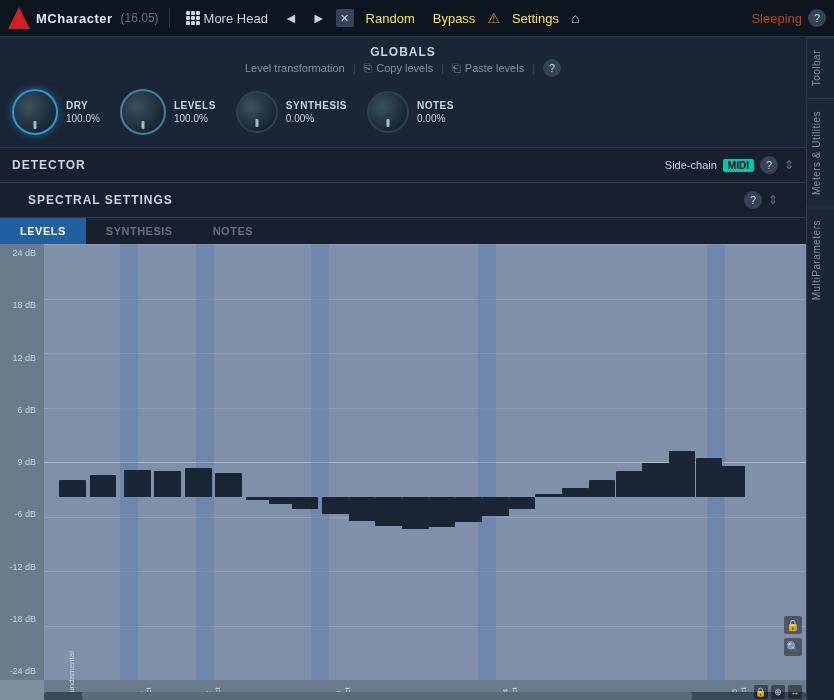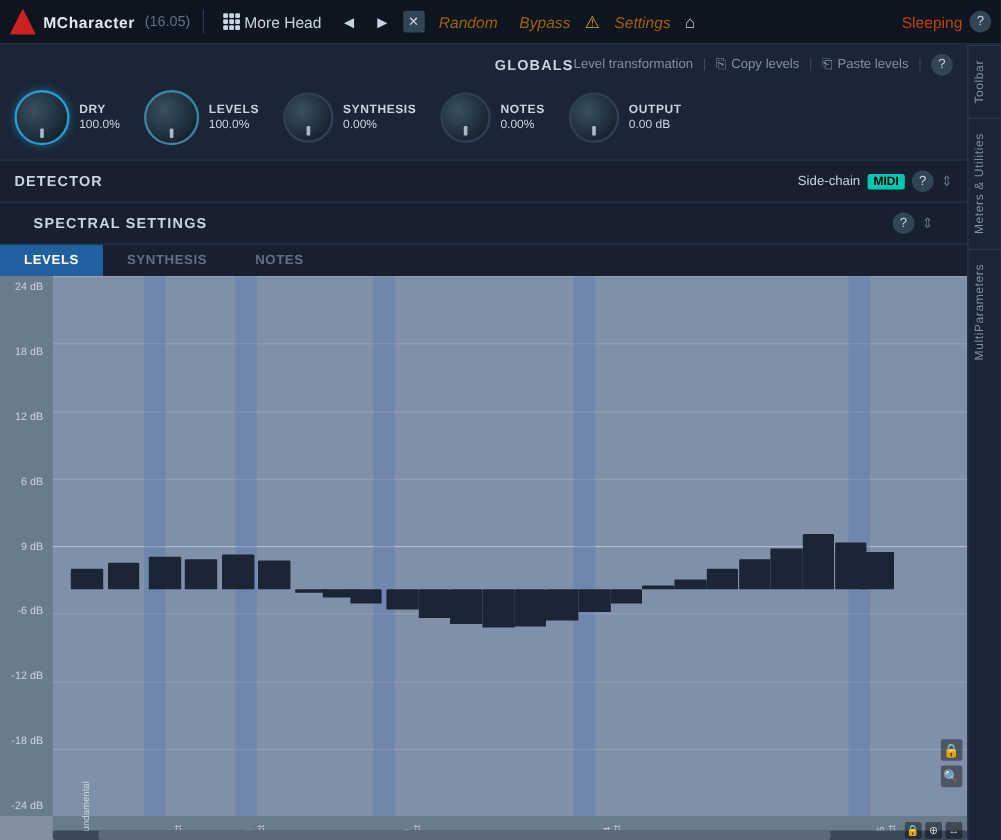--- a/index.html
+++ b/index.html
@@ -82,26 +82,25 @@
       border: none;
       color: #c8d4e0;
       font-size: 11px;
       cursor: pointer;
       display: flex; align-items: center; justify-content: center;
       border-radius: 2px;
     }
     .top-btn {
       background: none;
       border: none;
-      color: #a16207;
+      color: #fde047;
       font-size: 13px;
       cursor: pointer;
       padding: 2px 6px;
       white-space: nowrap;
-      font-style: italic;
     }
     .sleeping-btn {
       color: #c2410c;
       font-size: 13px;
       background: none;
       border: none;
       cursor: pointer;
       margin-left: auto;
     }
     .help-btn {
@@ -133,20 +132,21 @@
     .globals-section {
       background: #1a2535;
       padding: 8px 12px;
       border-bottom: 1px solid #2a3a50;
     }
     .section-header {
       display: flex;
       align-items: center;
       justify-content: flex-end;
       margin-bottom: 8px;
+      flex-direction: column;
     }
     .section-title {
       color: #c8d4e0;
       font-size: 12px;
       font-weight: bold;
       letter-spacing: 1px;
     }
     .globals-controls {
       display: flex;
       gap: 4px;
@@ -493,29 +493,20 @@
       <span class="knob-value">0.00%</span>
     </div>
   </div>
           <div class="knob-group">
     <div class="knob" style="width:42px;height:42px;background:radial-gradient(circle at 35% 35%,#3a5060,#0a1520);border:2px solid #304050;border-radius:50%;;position:relative;cursor:pointer;">
       <div class="knob-indicator"></div>
     </div>
     <div class="knob-label-group">
       <span class="knob-label">NOTES</span>
       <span class="knob-value">0.00%</span>
-    </div>
-  </div>
-          <div class="knob-group">
-    <div class="knob" style="width:42px;height:42px;background:radial-gradient(circle at 35% 35%,#3a5060,#0a1520);border:2px solid #304050;border-radius:50%;;position:relative;cursor:pointer;">
-      <div class="knob-indicator"></div>
-    </div>
-    <div class="knob-label-group">
-      <span class="knob-label">OUTPUT</span>
-      <span class="knob-value">0.00 dB</span>
     </div>
   </div>
         </div>
     </div>
 
     <div class="detector-section">
       <span class="section-title">DETECTOR</span>
       <div class="side-chain-row">
         <span>Side-chain</span>
         <span class="midi-badge">MIDI</span>

